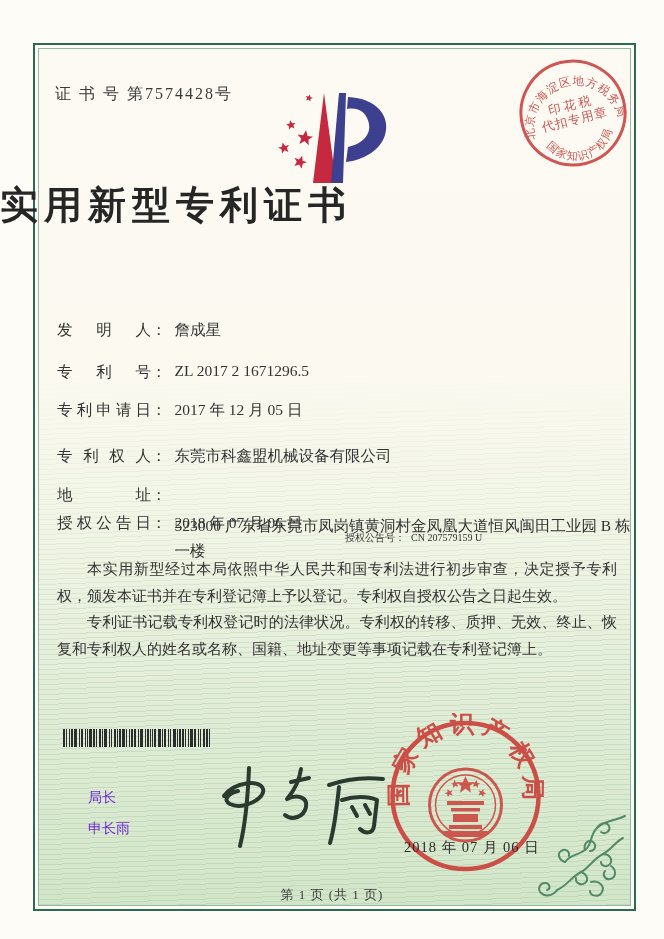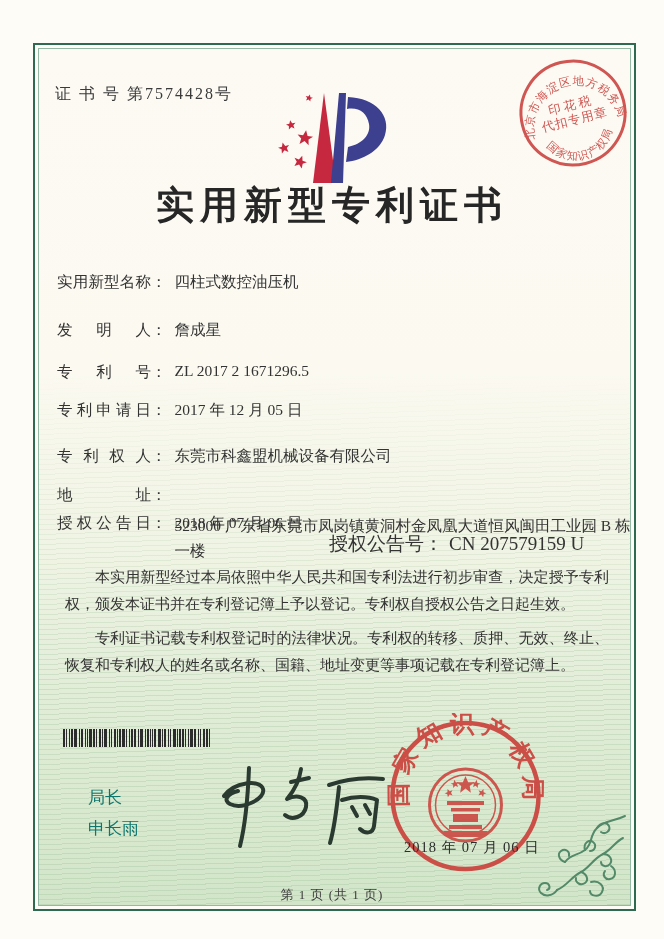--- a/index.html
+++ b/index.html
@@ -38,51 +38,51 @@
   .corner-flourish{position:absolute; right:2px; bottom:2px; pointer-events:none;}
 
   .cert-no{
     position:absolute; left:55px; top:84px;
     font-size:16px; letter-spacing:2px; color:#3a3a3a;
   }
   .logo{position:absolute; left:268px; top:88px;}
   .tax-stamp{position:absolute; left:498px; top:38px; opacity:.88;}
   .title{
     position:absolute; left:0; right:0; top:180px;
-    text-align:center;
+    text-align:left;
     font-size:38px; font-weight:600; letter-spacing:6px; color:#262626;
   }
   .field-row{position:absolute; left:57px; font-size:15.5px; color:#333; white-space:nowrap;}
   .field-row .lbl{
     display:inline-block; width:94px;
     text-align:justify; text-align-last:justify;
     vertical-align:top;
   }
   .field-row .colon{display:inline-block; vertical-align:top;}
   .field-row .val{display:inline-block; margin-left:8px; vertical-align:top;}
   .val-wrap{white-space:normal; width:462px; line-height:25px;margin-top:28px;}
-  .row-grant-no{position:absolute; left:329px; font-size:19px; white-space:nowrap;}
+  .row-grant-no{position:absolute; left:345px; font-size:10px; white-space:nowrap;}
   .row-grant-no .colon{margin-right:6px;}
 
   .paragraphs{
     position:absolute; left:57px; top:556px; width:560px;
     font-size:15px; line-height:26.6px; color:#333;
     text-align:justify;
   }
-  .paragraphs p{margin:8px; text-indent:2em;}
+  .paragraphs p{margin:0; text-indent:2em;}
 
   .barcode{
     position:absolute; left:63px; top:729px; height:18px; width:190px;
     font-size:0; white-space:nowrap; overflow:hidden;
   }
   .barcode span{display:inline-block; height:18px; background:#2c2c2c; vertical-align:top;}
 
   .director-block{
     position:absolute; left:88px; top:782px;
-    font-size:17px; color:#0f766e; line-height:31px;
+    font-size:14px; color:#6d28d9; line-height:31px;
   }
   .signature{position:absolute; left:196px; top:756px;}
   .seal{position:absolute; left:383px; top:713px; opacity:.92;}
   .seal-date{
     position:absolute; left:404px; top:838px;
     font-size:14.5px; color:#2c2c2c; letter-spacing:1px;
   }
   .footer{
     position:absolute; left:0; right:0; top:886px;
     text-align:center; font-size:13px; color:#3d3d3d; letter-spacing:1px;
@@ -146,23 +146,20 @@
       <text x="75" y="71" text-anchor="middle" font-size="12.5" letter-spacing="3" font-family="'Liberation Serif',serif">印花税</text>
       <text x="75" y="86" text-anchor="middle" font-size="12.5" letter-spacing="1" font-family="'Liberation Serif',serif">代扣专用章</text>
       <text font-size="11" letter-spacing="1" font-family="'Liberation Serif',serif">
         <textPath href="#tax-bottom-arc" startOffset="50%" text-anchor="middle">国家知识产权局</textPath>
       </text>
     </g>
   </svg>
 
   <div class="title">实用新型专利证书</div>
 
-  <div class="field-row" style="top:272px">
-    <span class="lbl">实用新型名称</span><span class="colon">：</span><span class="val">四柱式数控油压机</span>
-  </div>
   <div class="field-row" style="top:320px">
     <span class="lbl">发明人</span><span class="colon">：</span><span class="val">詹成星</span>
   </div>
   <div class="field-row" style="top:362px">
     <span class="lbl">专利号</span><span class="colon">：</span><span class="val">ZL 2017 2 1671296.5</span>
   </div>
   <div class="field-row" style="top:400px">
     <span class="lbl">专利申请日</span><span class="colon">：</span><span class="val">2017 年 12 月 05 日</span>
   </div>
   <div class="field-row" style="top:446px">

